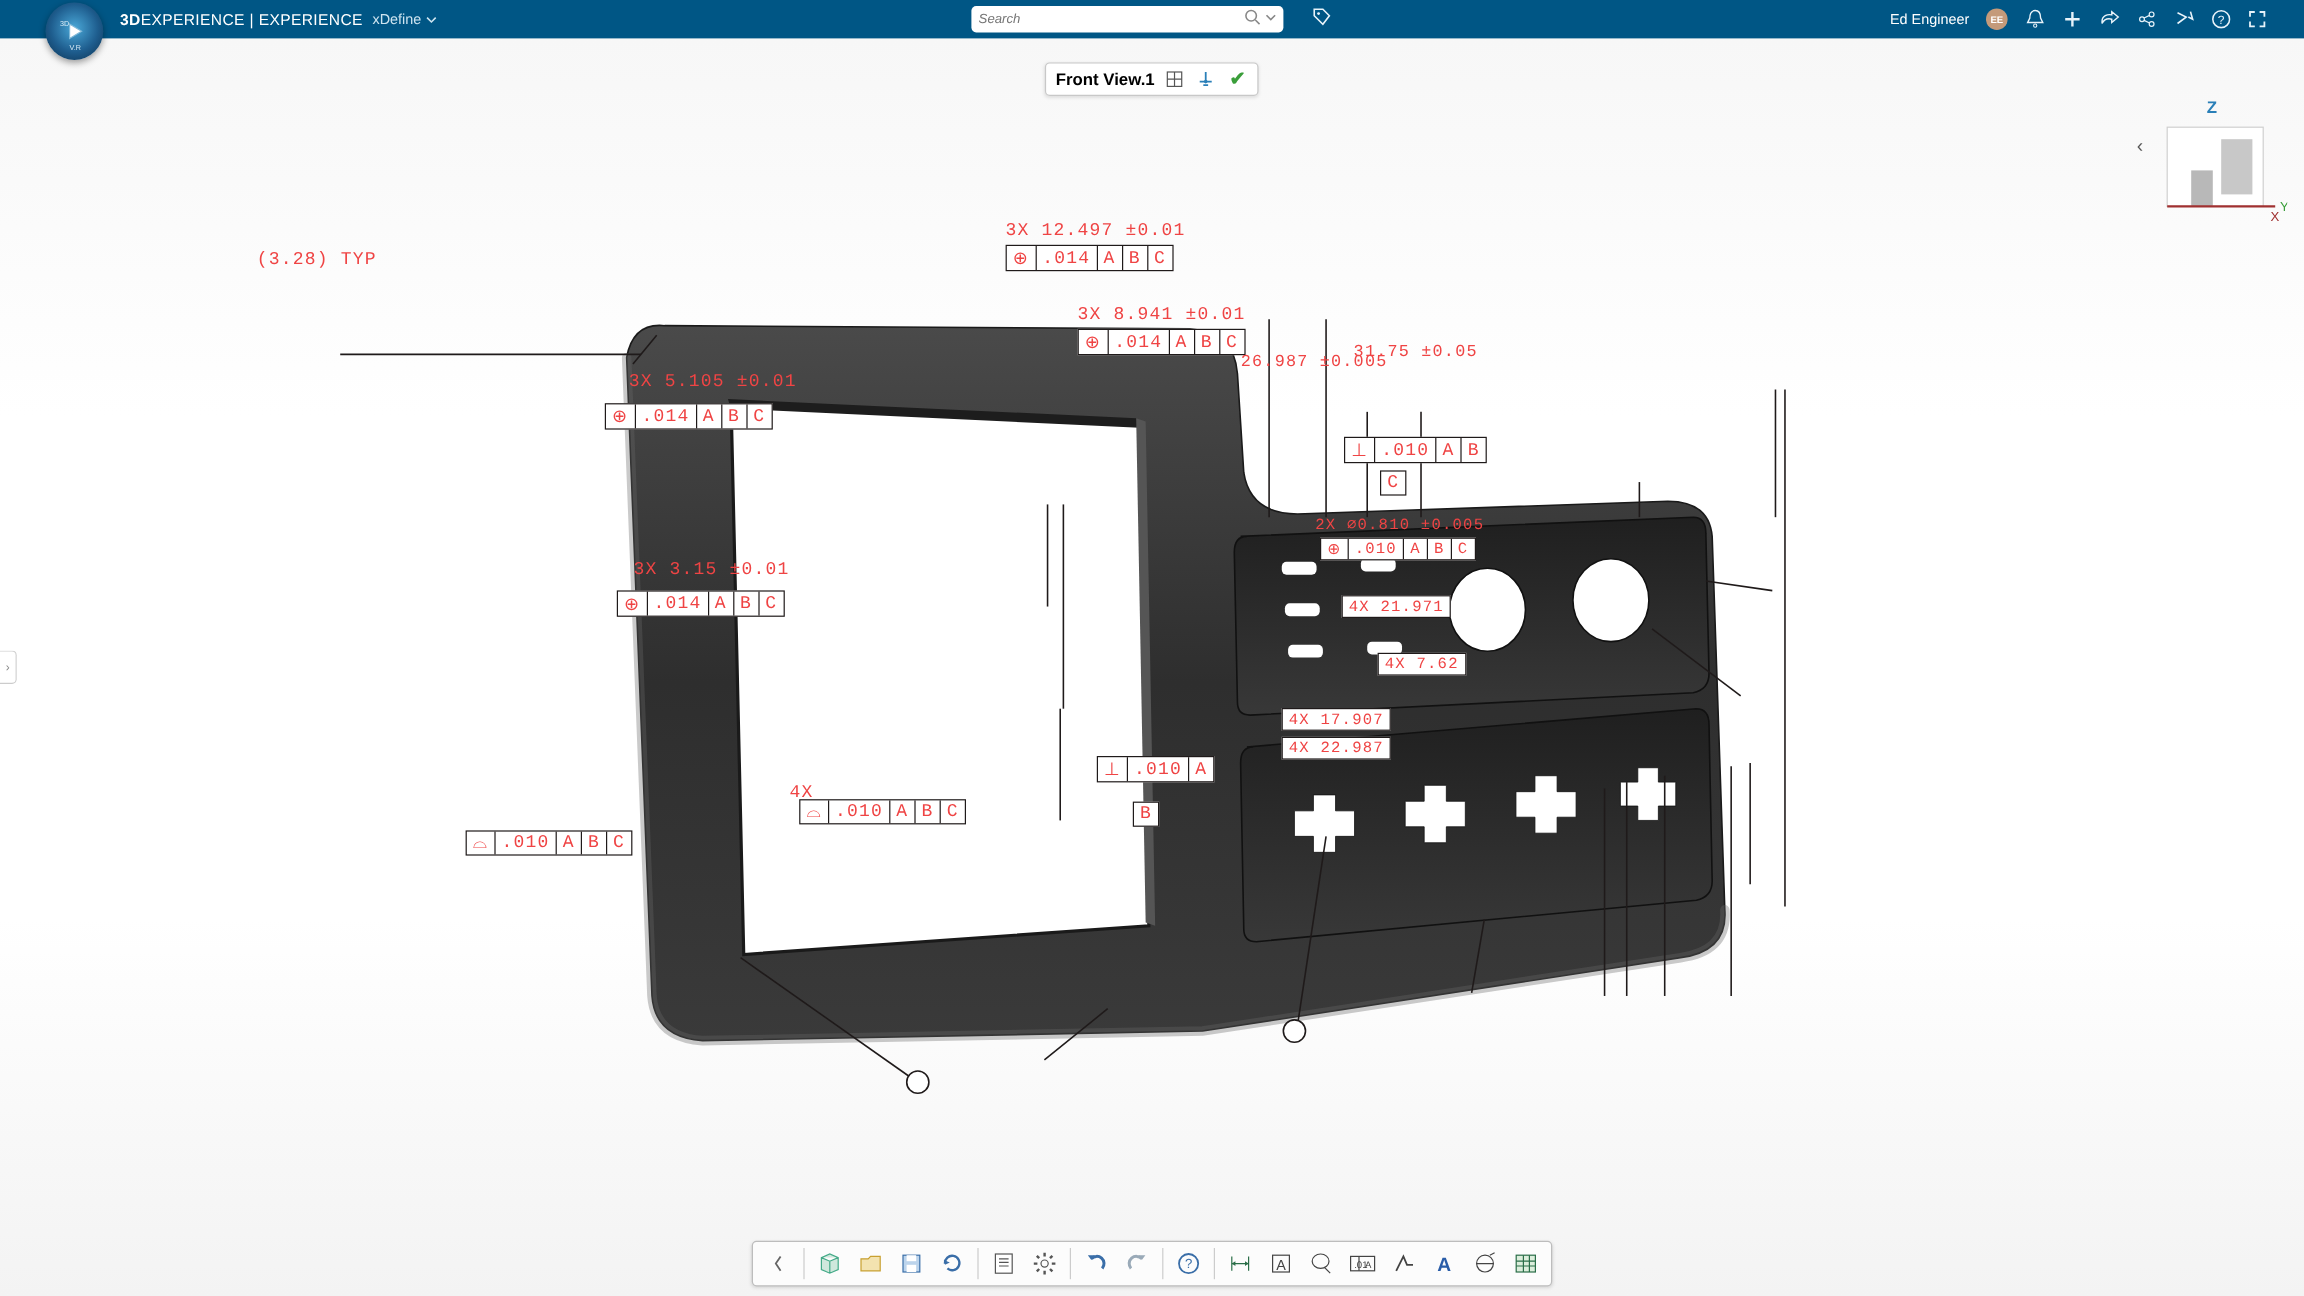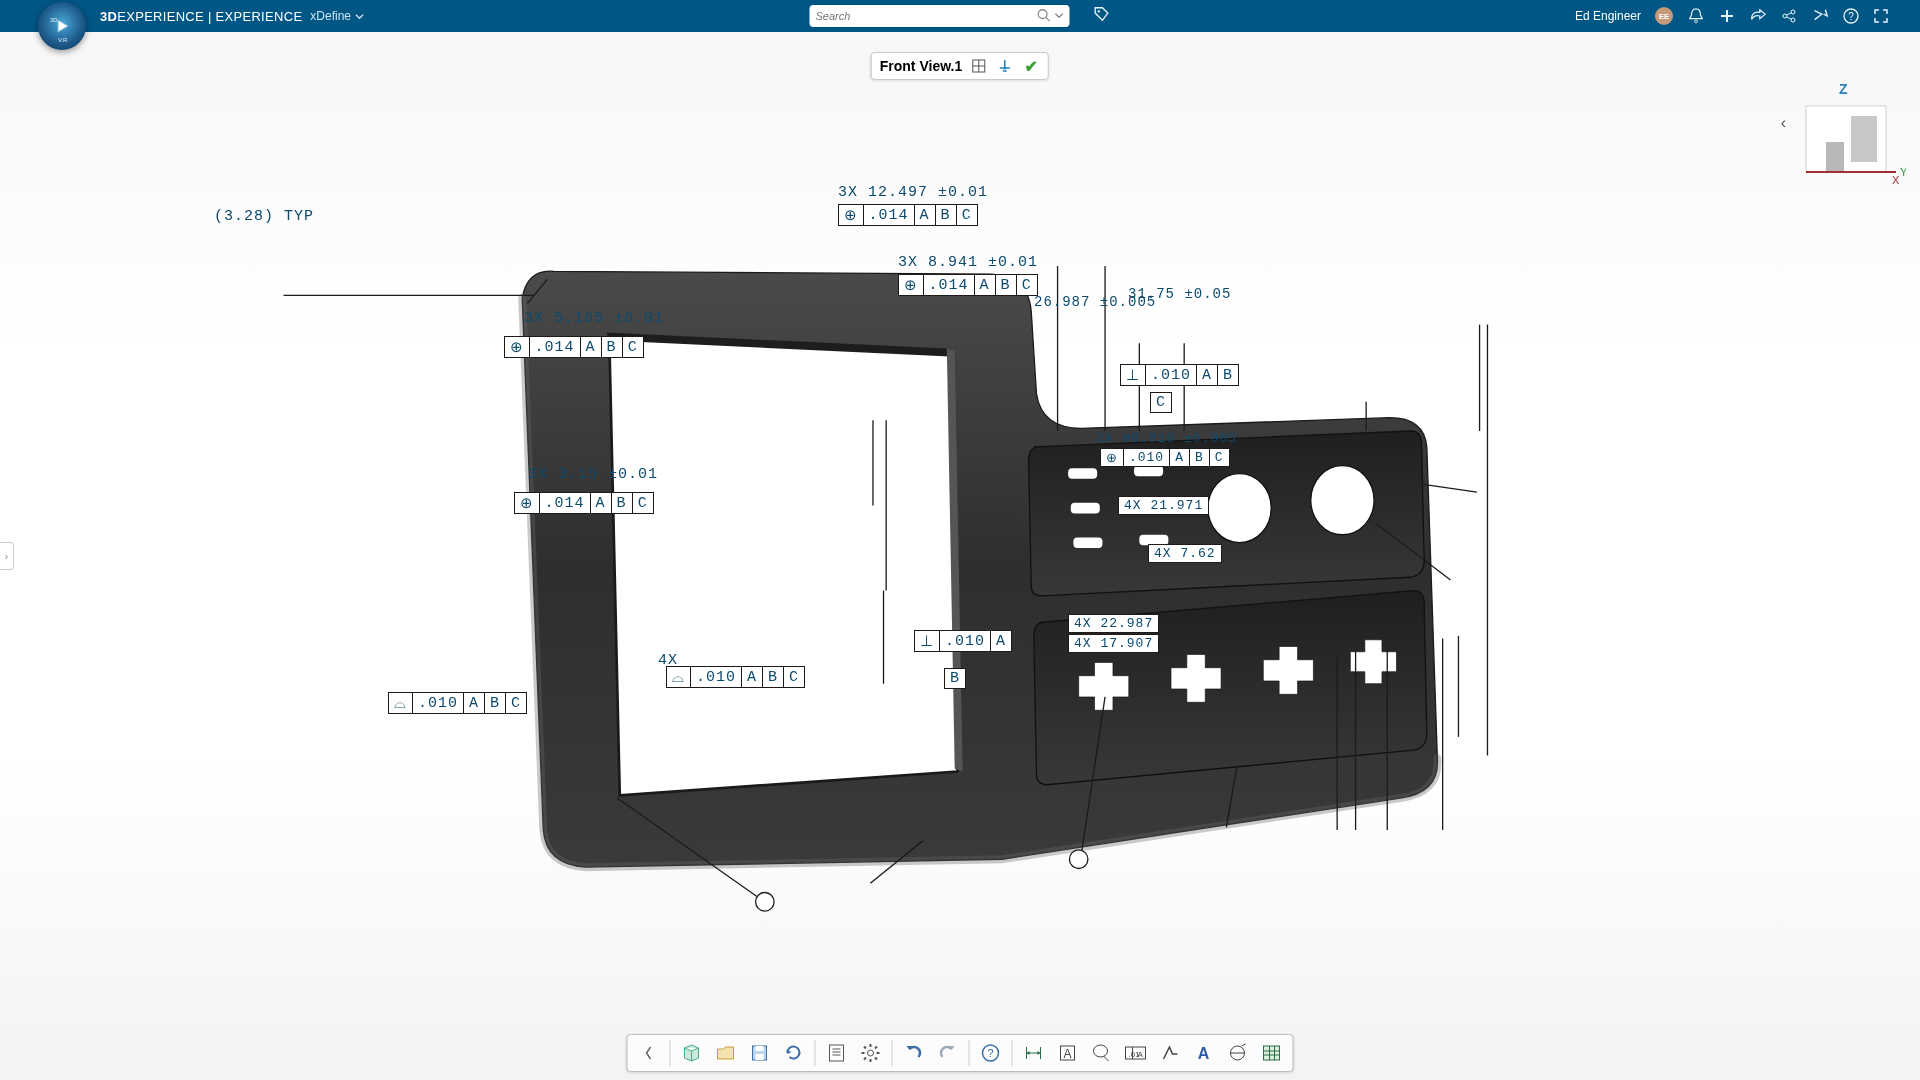--- a/index.html
+++ b/index.html
@@ -44,21 +44,21 @@
   
   .expand-left { position:absolute; left:0; top:50%; transform:translateY(-50%); width:14px; height:28px;
     background:#fff; border:1px solid #ccc; border-left:none; border-radius:0 4px 4px 0; display:flex; align-items:center; justify-content:center; font-size:10px; color:#888; z-index:50;}
 
   
   .triad { position:absolute; right:14px; top:50px; z-index:50; }
   .triad .collapse { position:absolute; right:120px; top:32px; color:#555; font-size:16px; cursor:pointer;}
 
   
   .drawing { position:absolute; inset:0; z-index:10; }
-  .ann { font-family: "Courier New", monospace; font-size:15px; letter-spacing:1px; color:#0c4a6e; position:absolute; white-space:nowrap;}
+  .ann { font-family: "Courier New", monospace; font-size:15px; letter-spacing:1px; color:#ef4444; position:absolute; white-space:nowrap;}
   .fcf { display:inline-flex; border:1.5px solid #1f1a1a; background:#fff;}
   .fcf > div { border-right:1.5px solid #1f1a1a; padding:1px 5px; display:flex; align-items:center; justify-content:center;}
   .fcf > div:last-child { border-right:none;}
   .basic { display:inline-block; border:1.5px solid #1f1a1a; padding:1px 5px; background:#fff;}
   .sym { font-family: Arial; }
 
   
   .bottombar { position:absolute; bottom:8px; left:50%; transform:translateX(-50%); z-index:60; }
   .tabs { display:flex; gap:2px; margin-left:130px; margin-bottom:-1px; position:relative; z-index:2;}
   .tab { background:#e9e9e9; border:1px solid #bdbdbd; border-bottom:none; padding:2px 10px; font-size:11px; color:#444; border-radius:3px 3px 0 0; cursor:pointer;}
@@ -374,21 +374,21 @@
           <div class="sym">⊕</div>
           <div>.010</div>
           <div>A</div>
           <div>B</div>
           <div>C</div>
         </div>
     </div>
 
     <div class="ann" style="left:1118px; top:464px;"><span class="basic" style="font-size:13px;">4X 21.971</span></div>
     <div class="ann" style="left:1108px; top:512px;padding-left:40px;"><span class="basic" style="font-size:13px;">4X 7.62</span></div>
-    <div class="ann" style="left:1068px; top:558px;"><span class="basic" style="font-size:13px;margin-top:44px;">4X 17.907</span></div>
+    <div class="ann" style="left:1068px; top:558px;"><span class="basic" style="font-size:13px;">4X 17.907</span></div>
     <div class="ann" style="left:1068px; top:582px;"><span class="basic" style="font-size:13px;">4X 22.987</span></div>
 
     <div class="ann" style="left:914px; top:598px;">
       <div class="fcf">
           <div class="sym">⊥</div>
           <div>.010</div>
           <div>A</div>
         </div>
     </div>
     <div class="ann" style="left:944px; top:636px;">

